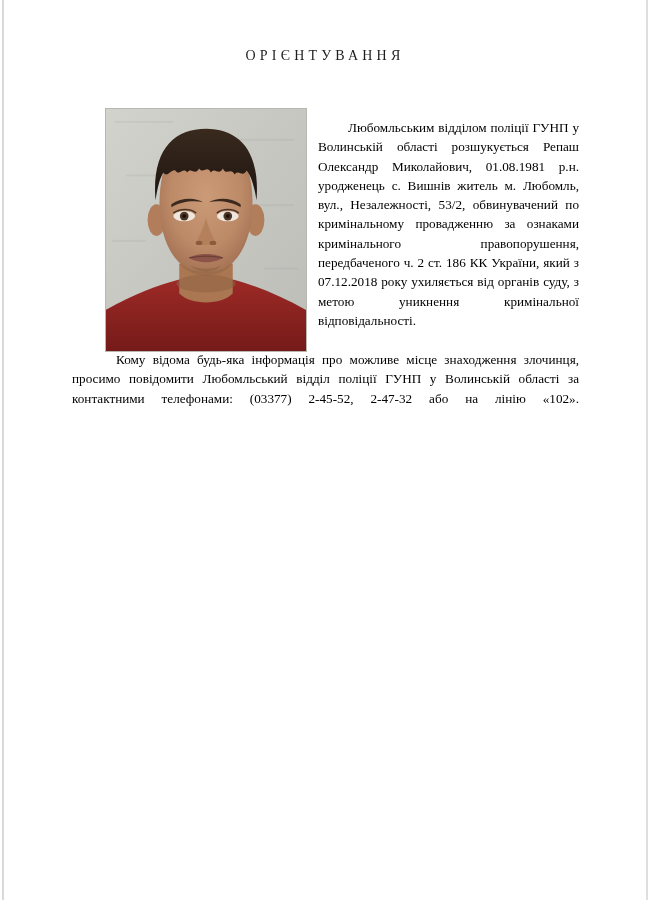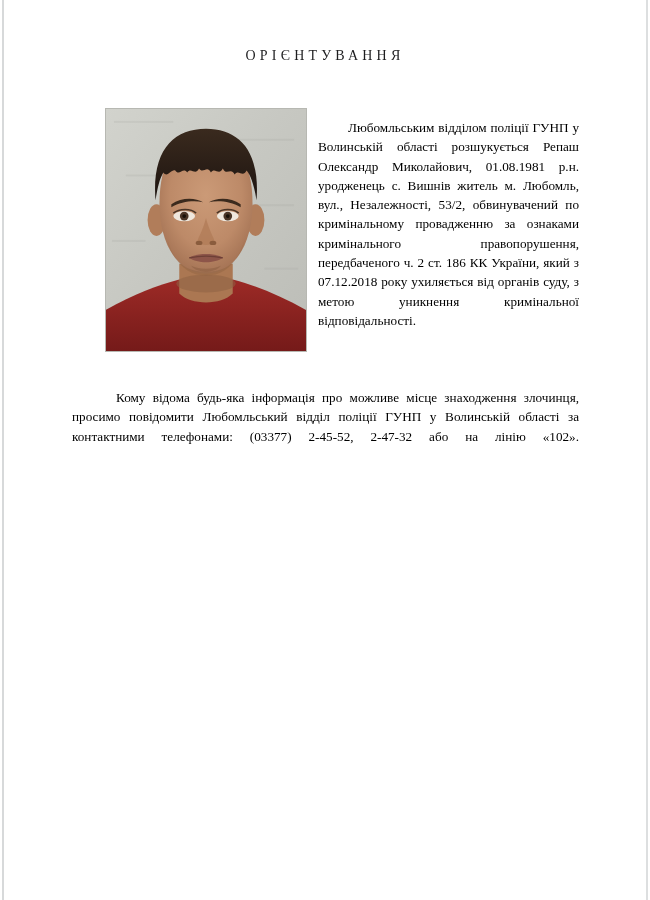--- a/index.html
+++ b/index.html
@@ -73,21 +73,21 @@
     hyphens: none;
   }
   .para-right {
     left: 318px;
     top: 118px;
     width: 261px;
     text-indent: 30px;
   }
   .para-bottom {
     left: 72px;
-    top: 388px;
+    top: 350px;
     width: 507px;
     text-indent: 44px;
   }
   .para::after {
     content: "";
     display: inline-block;
     width: 100%;
   }
 </style>
 </head>

